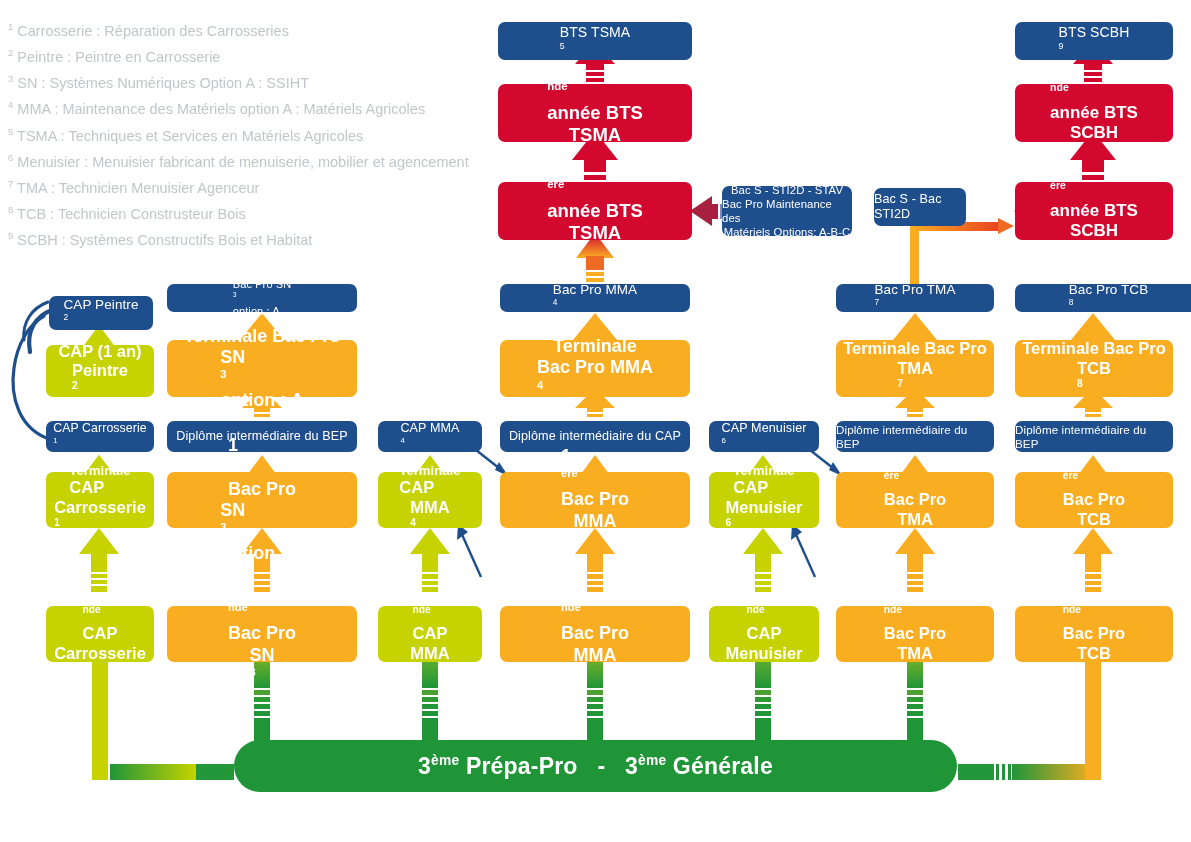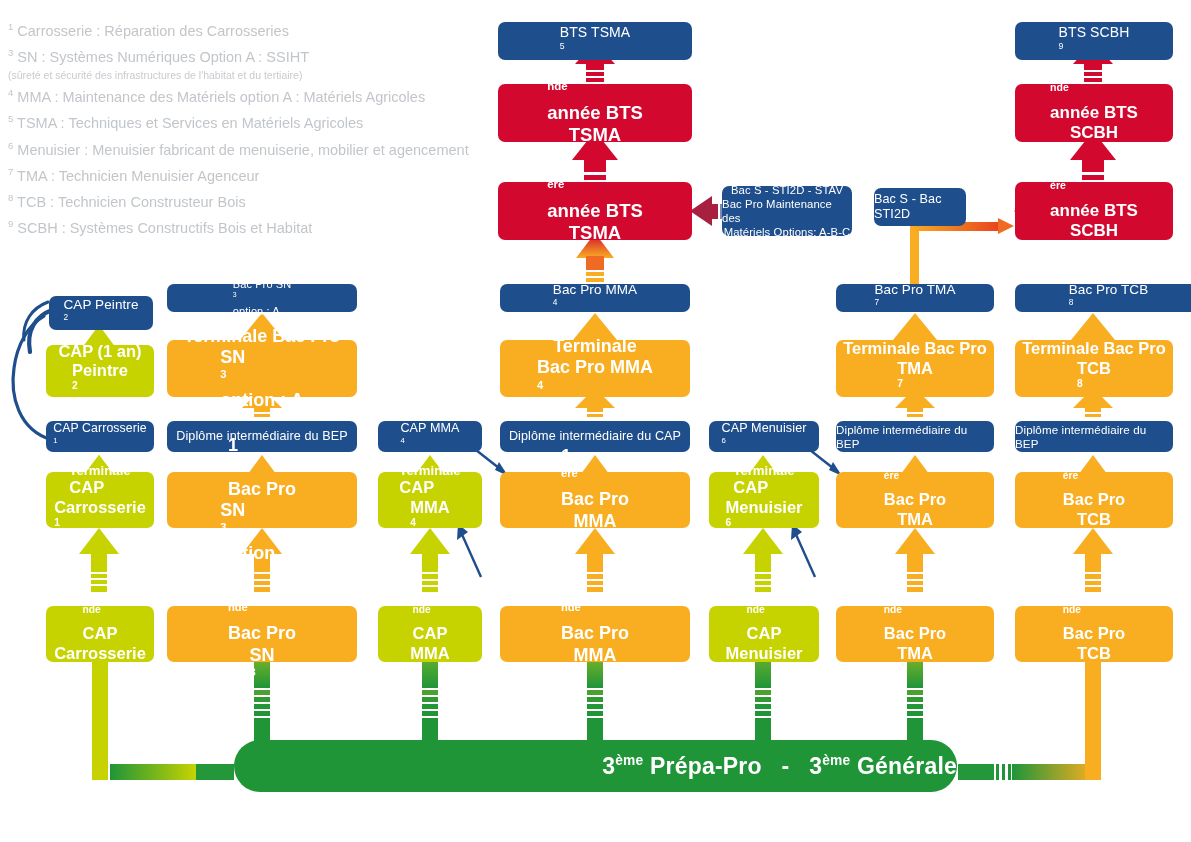--- a/index.html
+++ b/index.html
@@ -35,22 +35,22 @@
   svg.ov{position:absolute;left:0;top:0;width:1191px;height:842px;
          pointer-events:none;overflow:visible;}
 </style>
 </head>
 <body>
 
 <div id="stage">
 
   <div class="legend">
     <div class="legend-line"><sup>1</sup> <span>Carrosserie : Réparation des Carrosseries</span></div>
+    <div class="legend-line"><sup>2</sup> <span>Peintre : Peintre en Carrosserie</span></div>
     <div class="legend-line"><sup>3</sup> <span>SN : Systèmes Numériques Option A : SSIHT</span></div>
-    <div class="legend-sub">(sûreté et sécurité des infrastructures de l'habitat et du tertiaire)</div>
     <div class="legend-line"><sup>4</sup> <span>MMA : Maintenance des Matériels option A : Matériels Agricoles</span></div>
     <div class="legend-line"><sup>5</sup> <span>TSMA : Techniques et Services en Matériels Agricoles</span></div>
     <div class="legend-line"><sup>6</sup> <span>Menuisier : Menuisier fabricant de menuiserie, mobilier et agencement</span></div>
     <div class="legend-line"><sup>7</sup> <span>TMA : Technicien Menuisier Agenceur</span></div>
     <div class="legend-line"><sup>8</sup> <span>TCB : Technicien Construsteur Bois</span></div>
     <div class="legend-line"><sup>9</sup> <span>SCBH : Systèmes Constructifs Bois et Habitat</span></div>
   </div>
 
   <svg class="ov" viewBox="0 0 1191 842">
     <defs>
@@ -527,17 +527,17 @@
   </div>
   <div class="box orange sm" style="left:836px;top:606px;width:158px;height:56px;flex-direction:column;">
     <span><span>2</span><sup>nde</sup><span> Bac Pro</span></span>
     <span><span>TMA</span><sup>7</sup></span>
   </div>
   <div class="box orange sm" style="left:1015px;top:606px;width:158px;height:56px;flex-direction:column;">
     <span><span>2</span><sup>nde</sup><span> Bac Pro</span></span>
     <span><span>TCB</span><sup>8</sup></span>
   </div>
 
-  <div class="greenbar" style="left:234px;top:740px;width:723px;height:52px;justify-content:flex-end;">
+  <div class="greenbar" style="left:234px;top:740px;width:723px;height:52px;">
     <span><span>3</span><sup>ème</sup><span> Prépa-Pro</span>&nbsp;&nbsp;&nbsp;<span>-</span>&nbsp;&nbsp;&nbsp;<span>3</span><sup>ème</sup><span> Générale</span></span>
   </div>
 
 </div>
 
 </body></html>

